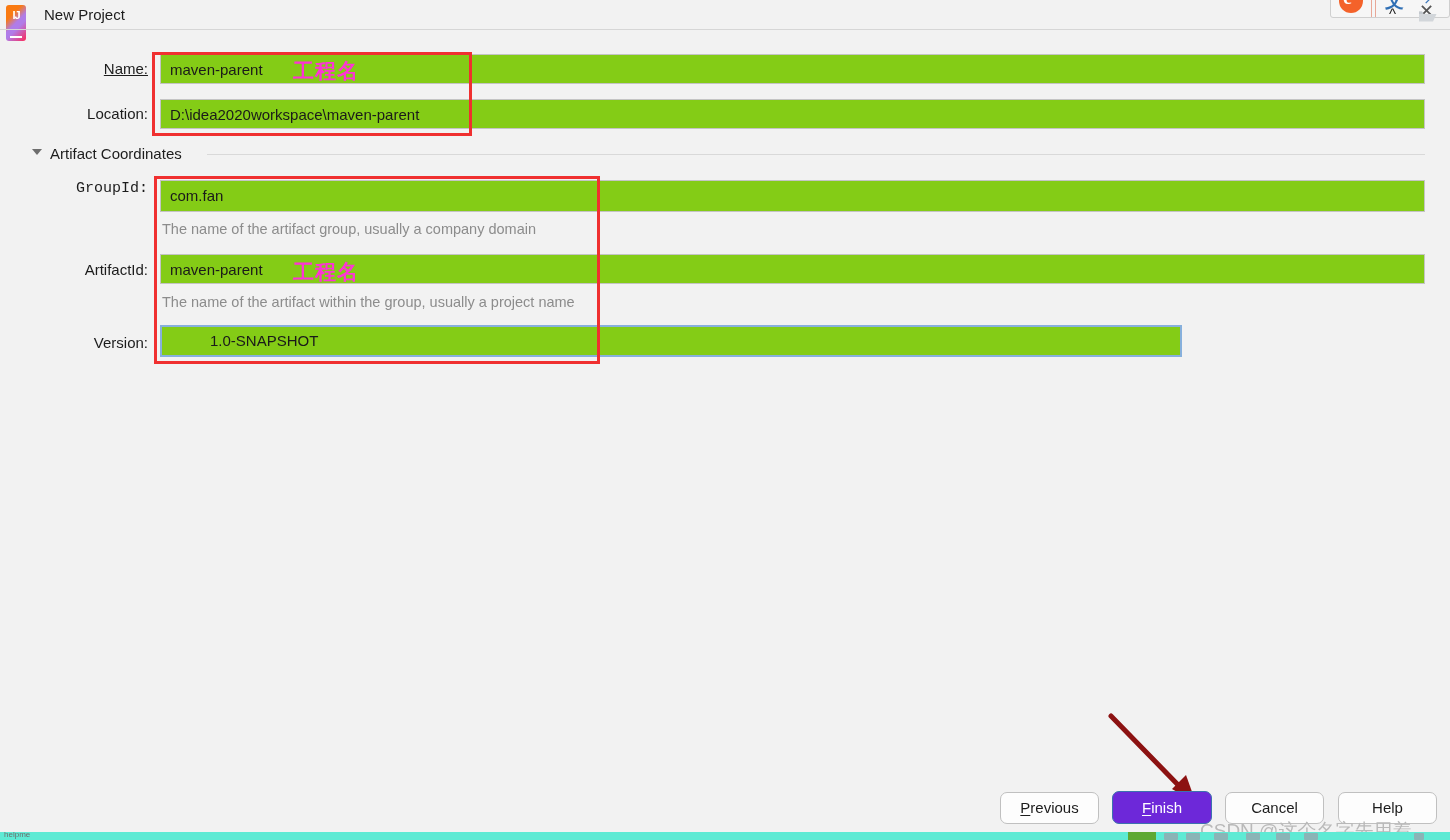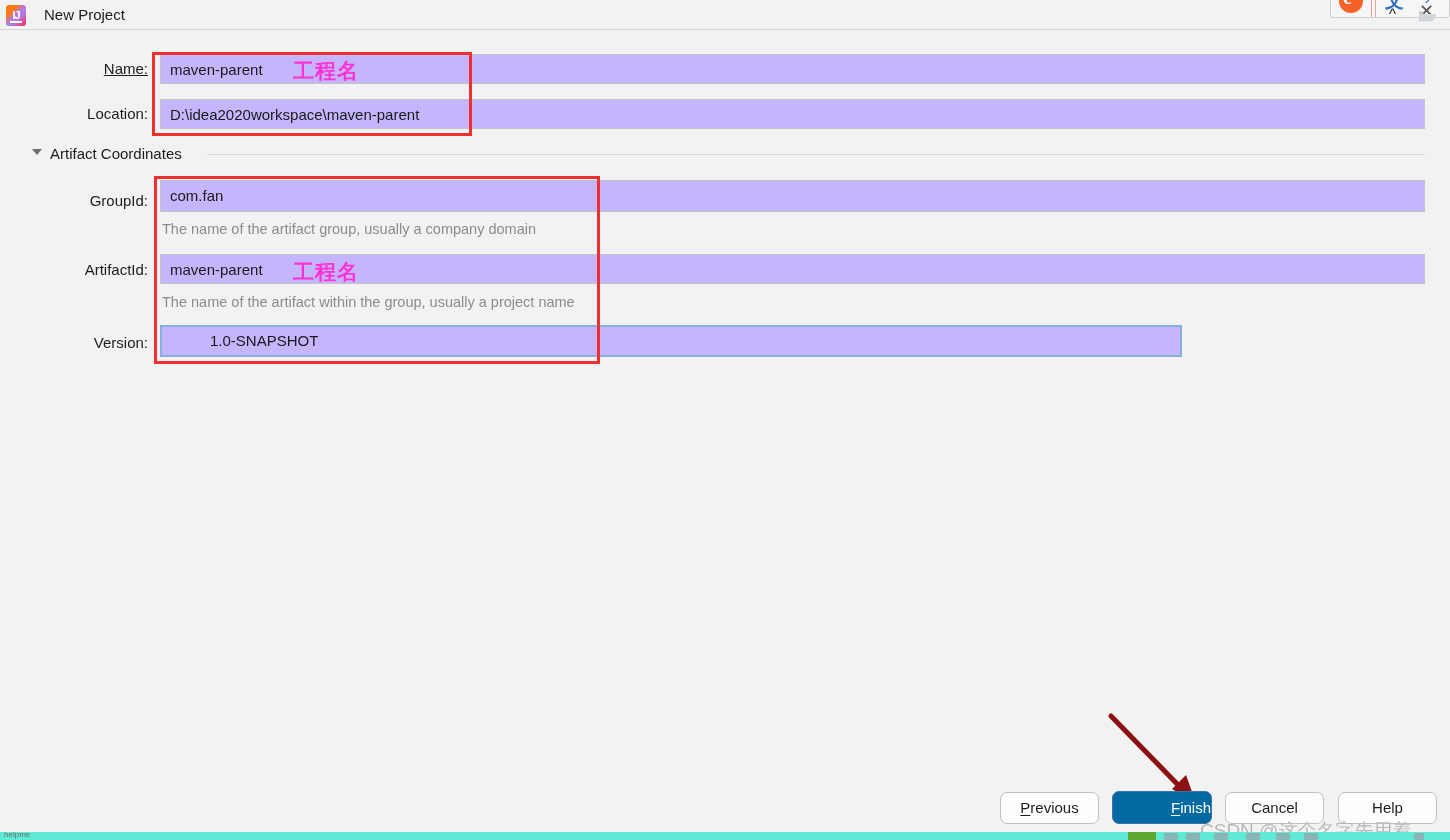--- a/index.html
+++ b/index.html
@@ -24,21 +24,21 @@
   
   #titlebar {
     position: absolute;
     left: 0; top: 0;
     width: 1450px; height: 30px;
     background: #f2f2f2;
   }
   #ij-logo {
     position: absolute;
     left: 6px; top: 5px;
-    width: 20px; height: 21px;
+    width: 20px; height: 36px;
     border-radius: 3px;
     background:
       linear-gradient(135deg, #f97a12 0%, #f97a12 28%, #b07ce8 50%, #b07ce8 62%, #fe2857 100%);
     overflow: hidden;
   }
   #ij-logo .glyph {
     position: absolute;
     left: 4px; top: 2px;
     width: 12px; height: 16px;
     color: #fff;
@@ -141,21 +141,21 @@
     text-align: right;
     font-size: 15px;
     color: #1c1c1c;
     width: 140px;
     left: 8px;
   }
 
   
   .tfield {
     position: absolute;
-    background: #c4b5fd;
+    background: #84cc16;
     border: 1px solid #c4c4c4;
     box-sizing: border-box;
     font-size: 15px;
     color: #1a1a1a;
     padding: 0 0 0 9px;
     line-height: 29px;
     white-space: nowrap;
     overflow: hidden;
   }
   .tfield.focused {
@@ -225,24 +225,23 @@
     border: 1px solid #c0c0c0;
     border-radius: 7px;
     background: #fdfdfd;
     font-size: 15px;
     color: #1c1c1c;
     text-align: center;
     line-height: 30px;
     height: 32px;
   }
   .btn.primary {
-    background: #0369a1;
+    background: #6d28d9;
     border: 1px solid #3c72ae;
     color: #ffffff;
-    text-align: right;
   }
   .btn u { text-underline-offset: 2px; }
 
   
   #watermark {
     position: absolute;
     left: 1200px; top: 818px;
     font-size: 19px;
     color: #b9b9b9;
     white-space: nowrap;
@@ -312,21 +311,21 @@
   <div class="tfield" style="left:160px; top:99px; width:1265px; height:30px;" title="Project location">D:\idea2020workspace\maven-parent</div>
   <svg id="browse-icon" viewBox="0 0 20 15">
     <path d="M1 3.5 L1 13.5 L15 13.5 L18.5 6 L5.5 6 L4 3.5 Z" fill="#d2d6da"></path>
     <path d="M1 3.5 L1 6 L5.5 6 L4 3.5 Z" fill="#c3c8ce"></path>
   </svg>
 
   <div id="section-tri"></div>
   <div id="section-title">Artifact Coordinates</div>
   <div id="section-rule"></div>
 
-  <div class="field-label" style="top:192px;">GroupId:</div>
+  <div class="field-label" style="top:180px;font-family:Liberation Mono, monospace;">GroupId:</div>
   <div class="tfield" style="left:160px; top:180px; width:1265px; height:32px;" title="GroupId">com.fan</div>
   <div class="hint" style="left:162px; top:221px;">The name of the artifact group, usually a company domain</div>
 
   <div class="field-label" style="top:261px;">ArtifactId:</div>
   <div class="tfield" style="left:160px; top:254px; width:1265px; height:30px;" title="ArtifactId">maven-parent</div>
   <div class="hint" style="left:162px; top:294px;">The name of the artifact within the group, usually a project name</div>
 
   <div class="field-label" style="top:334px;">Version:</div>
   <div class="tfield focused" style="left:160px; top:325px; width:1022px; height:32px; line-height:28px;padding-left:48px;" title="Version">1.0-SNAPSHOT</div>
 

